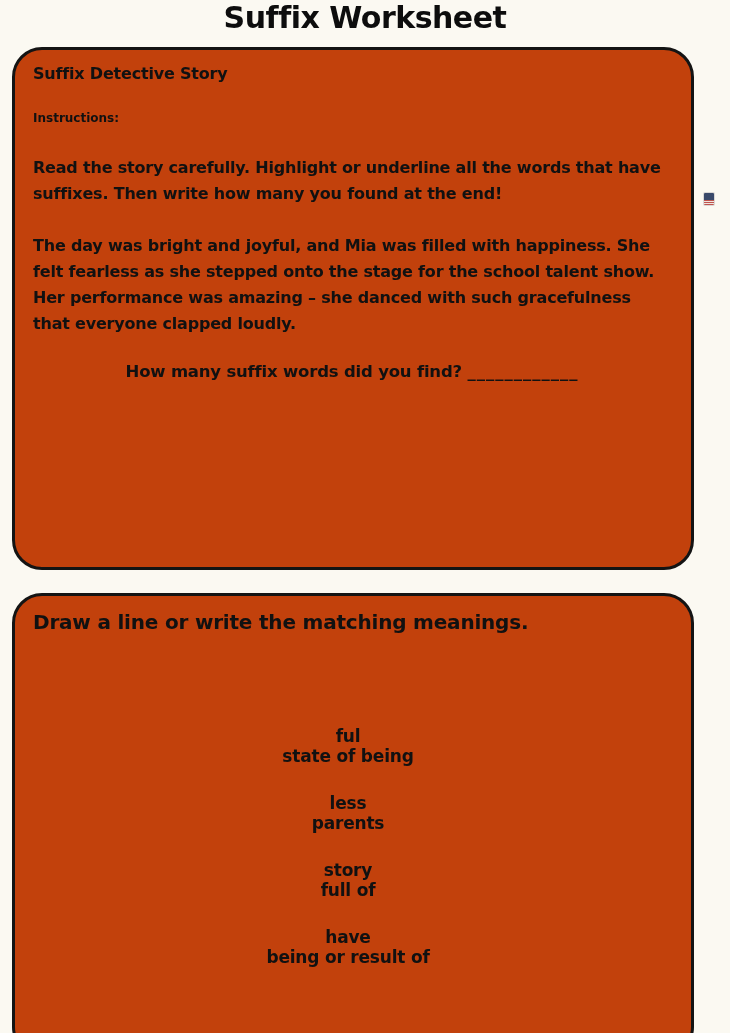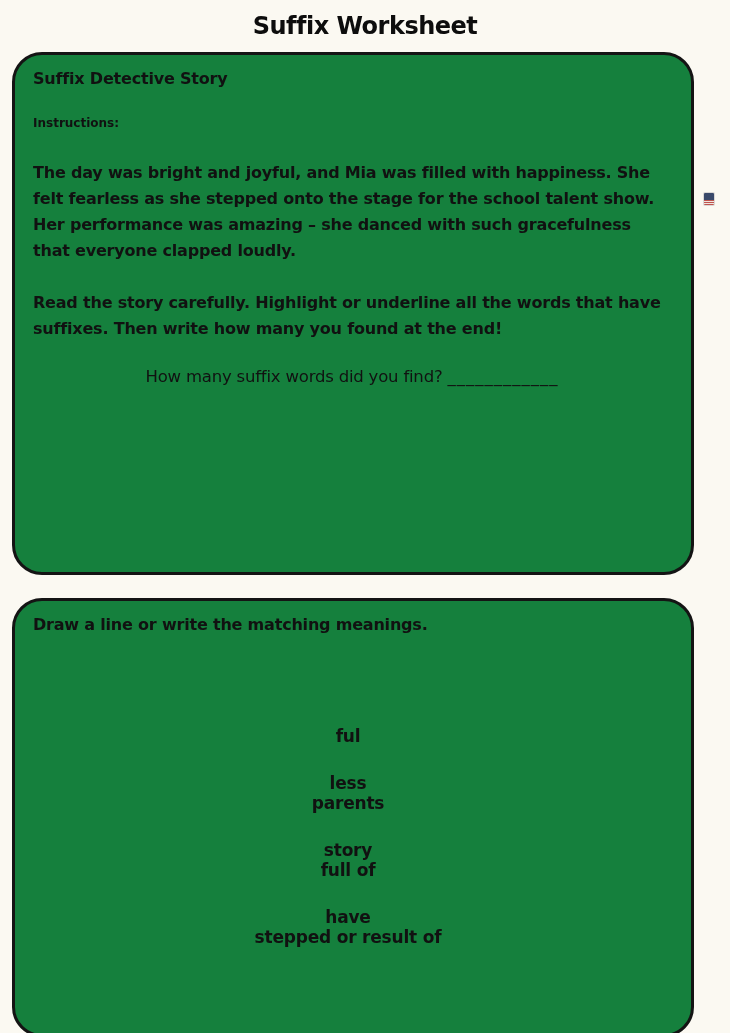--- a/index.html
+++ b/index.html
@@ -6,29 +6,29 @@
   html, body { width: 730px; height: 1033px; }
   body {
     background: #fbf9f2;
     font-family: "DejaVu Sans", "Liberation Sans", sans-serif;
     color: #111111;
     overflow: hidden;
     position: relative;
   }
   .page-title {
     text-align: center;
-    font-size: 24px;
+    font-size: 30px;
     font-weight: 800;
     letter-spacing: -0.5px;
-    margin-top: 12px;
+    margin-top: 0;
     margin-bottom: 12px;
     color: #0d0d0d;
   }
   .card {
-    background: #15803d;
+    background: #c2410c;
     border: 3px solid #141414;
     border-radius: 30px;
     margin-left: 12px;
     margin-right: 36px;
     padding: 14px 20px 26px 18px;
   }
   .card.story { min-height: 523px; margin-bottom: 23px; }
   .card.match { min-height: 412px; padding-bottom: 60px; }
   .section-heading {
     font-size: 16px;
@@ -44,27 +44,27 @@
   .para {
     font-size: 16px;
     font-weight: 700;
     line-height: 1.62;
     letter-spacing: -0.2px;
     margin-bottom: 26px;
     max-width: 648px;
   }
   .question-line {
     font-size: 16.5px;
-    font-weight: 400;
+    font-weight: 700;
     text-align: center;
     letter-spacing: -0.2px;
   }
   .question-line .blank { letter-spacing: 1px; }
   .match-instruction {
-    font-size: 16px;
+    font-size: 20px;
     font-weight: 700;
     letter-spacing: -0.2px;
     margin-bottom: 92px;
   }
   .match-row {
     display: flex;
     justify-content: space-between;
     align-items: center;
     padding-right: 8px;
     margin-bottom: 27px;
@@ -103,39 +103,40 @@
 </head>
 <body>
 
 <h1 class="page-title">Suffix Worksheet</h1>
 
 <div class="tiny-flag"></div>
 
 <section class="card story">
   <div class="section-heading">Suffix Detective Story</div>
   <div class="instructions-label">Instructions:</div>
+  <p class="para">Read the story carefully. Highlight or underline all the words that have suffixes. Then write how many you found at the end!</p>
   <p class="para">The day was bright and joyful, and Mia was filled with happiness. She felt fearless as she stepped onto the stage for the school talent show. Her performance was amazing – she danced with such gracefulness that everyone clapped loudly.</p>
-  <p class="para">Read the story carefully. Highlight or underline all the words that have suffixes. Then write how many you found at the end!</p>
   <div class="question-line">
     <span>How many suffix words did you find?</span>
     <span class="blank">____________</span>
   </div>
 </section>
 
 <section class="card match">
   <div class="match-instruction">Draw a line or write the matching meanings.</div>
 
   <div class="match-row">
     <div class="suffix-cell">ful</div>
+    <div class="meaning-cell">state of being</div>
   </div>
   <div class="match-row">
     <div class="suffix-cell">less</div>
     <div class="meaning-cell">parents</div>
   </div>
   <div class="match-row">
     <div class="suffix-cell">story</div>
     <div class="meaning-cell">full of</div>
   </div>
   <div class="match-row">
     <div class="suffix-cell">have</div>
-    <div class="meaning-cell">stepped or result of</div>
+    <div class="meaning-cell">being or result of</div>
   </div>
 </section>
 
 </body></html>

